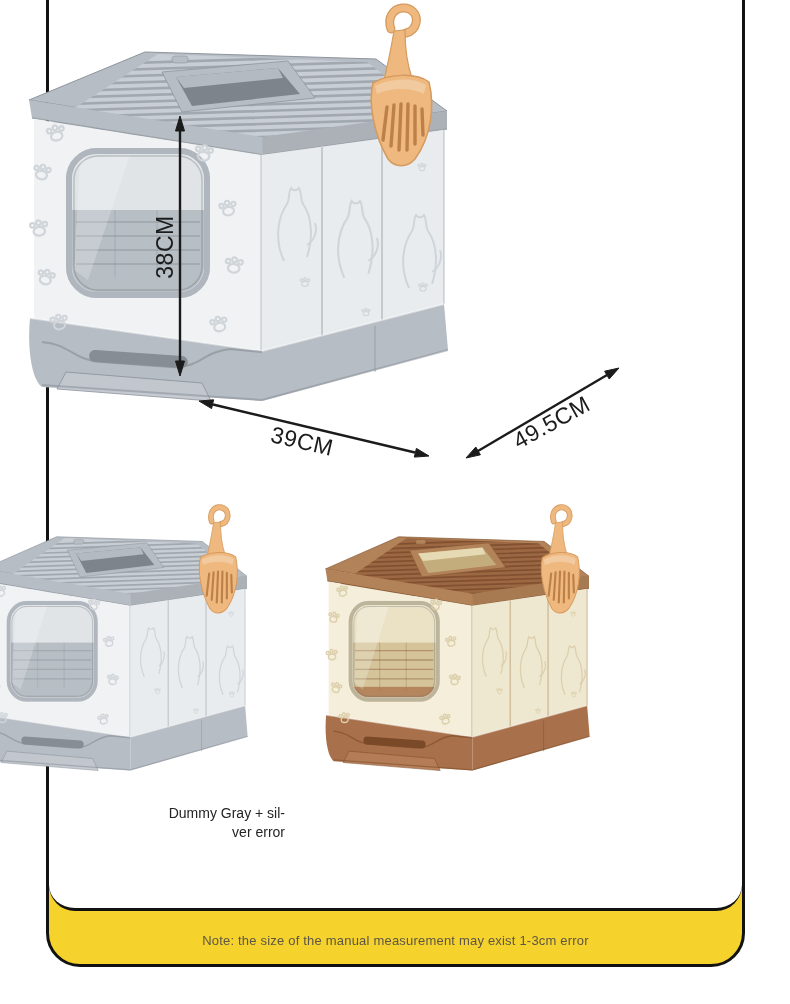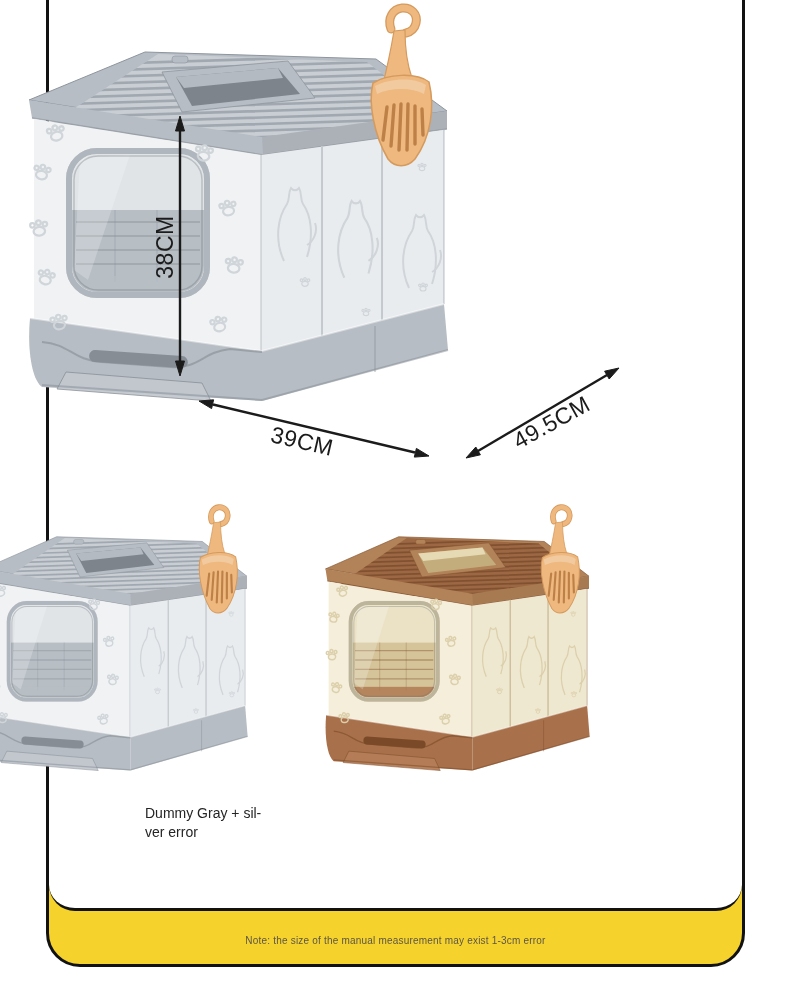--- a/index.html
+++ b/index.html
@@ -17,40 +17,40 @@
     background:var(--footer_bg,#f6d22d);
   }
   .card-content {
     position:absolute; left:0; right:0; top:0; bottom:53px;
     background:#fff;
     border-bottom:3px solid var(--card_border,#121212);
     border-radius:0 0 26px 26px;
   }
   .note {
     position:absolute; left:0; right:0; bottom:16px;
-    text-align:center; font-size:10px; letter-spacing:.2px;
+    text-align:center; font-size:13px; letter-spacing:.2px;
     color:var(--note_color,#5d5645); line-height:15px;
   }
   
   .product { position:absolute; overflow:visible; }
   .p-main  { left:190px; top:18px;  width:460px; height:412px; }
   .p-gray  { left:85px;  top:514px; width:290px; height:276px; }
   .p-cream { left:427px; top:514px; width:290px; height:276px; }
   
   .dims-overlay { position:absolute; left:0; top:0; width:790px; height:1004px; pointer-events:none; }
   .dim-label {
     position:absolute; text-align:center;
     font-size:23px; color:var(--dim_color,#1b1b1b); letter-spacing:.5px;
   }
   .dim-h { left:126px; top:233px; width:80px; height:28px; transform:rotate(-90deg); }
   .dim-w { left:262px; top:428px; width:80px; height:28px; transform:rotate(13deg); }
   .dim-d { left:502px; top:409px; width:100px; height:28px; transform:rotate(-29deg); }
   
   .variant-label { position:absolute; color:var(--label_color,#242424); font-size:14px; line-height:19px; }
-  .vl-left  { left:145px; top:804px; width:140px; text-align:left; }
+  .vl-left  { left:145px; top:804px; width:140px; text-align:right; }
   .vl-right { left:412px; top:817px; width:210px; text-align:center; }
   .svg-defs { position:absolute; width:0; height:0; }
 </style>
 </head>
 <body style="--scoop: #eeb87f; --scoopline: #d59a5d; --scoopslot: #bd8148;">
 
 <div class="page" style="--page_bg: #ffffff; --card_border: #121212; --footer_bg: #f6d22d; --note_color: #5d5645; --arrow_color: #1b1b1b; --dim_color: #1b1b1b; --label_color: #242424;">
 
   <div class="card">
     <div class="card-content"></div>

